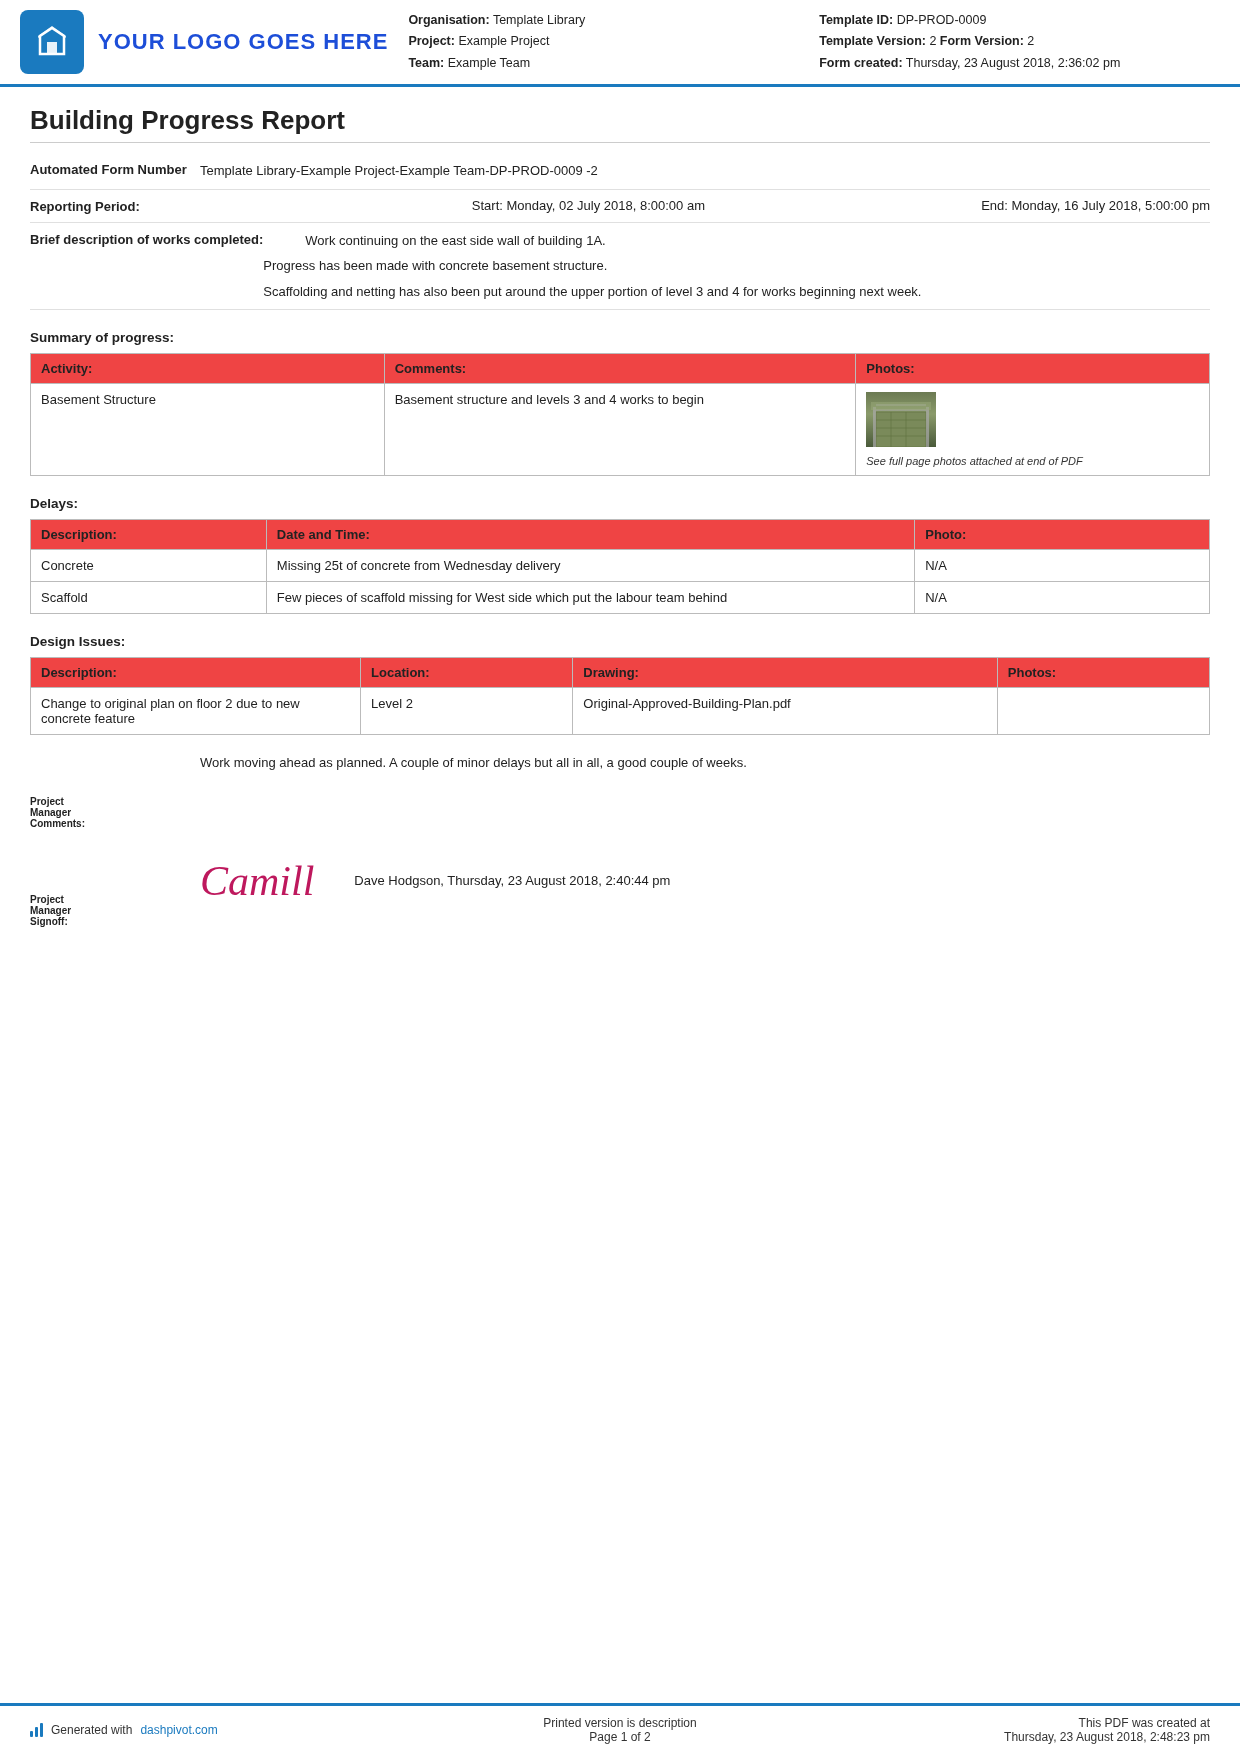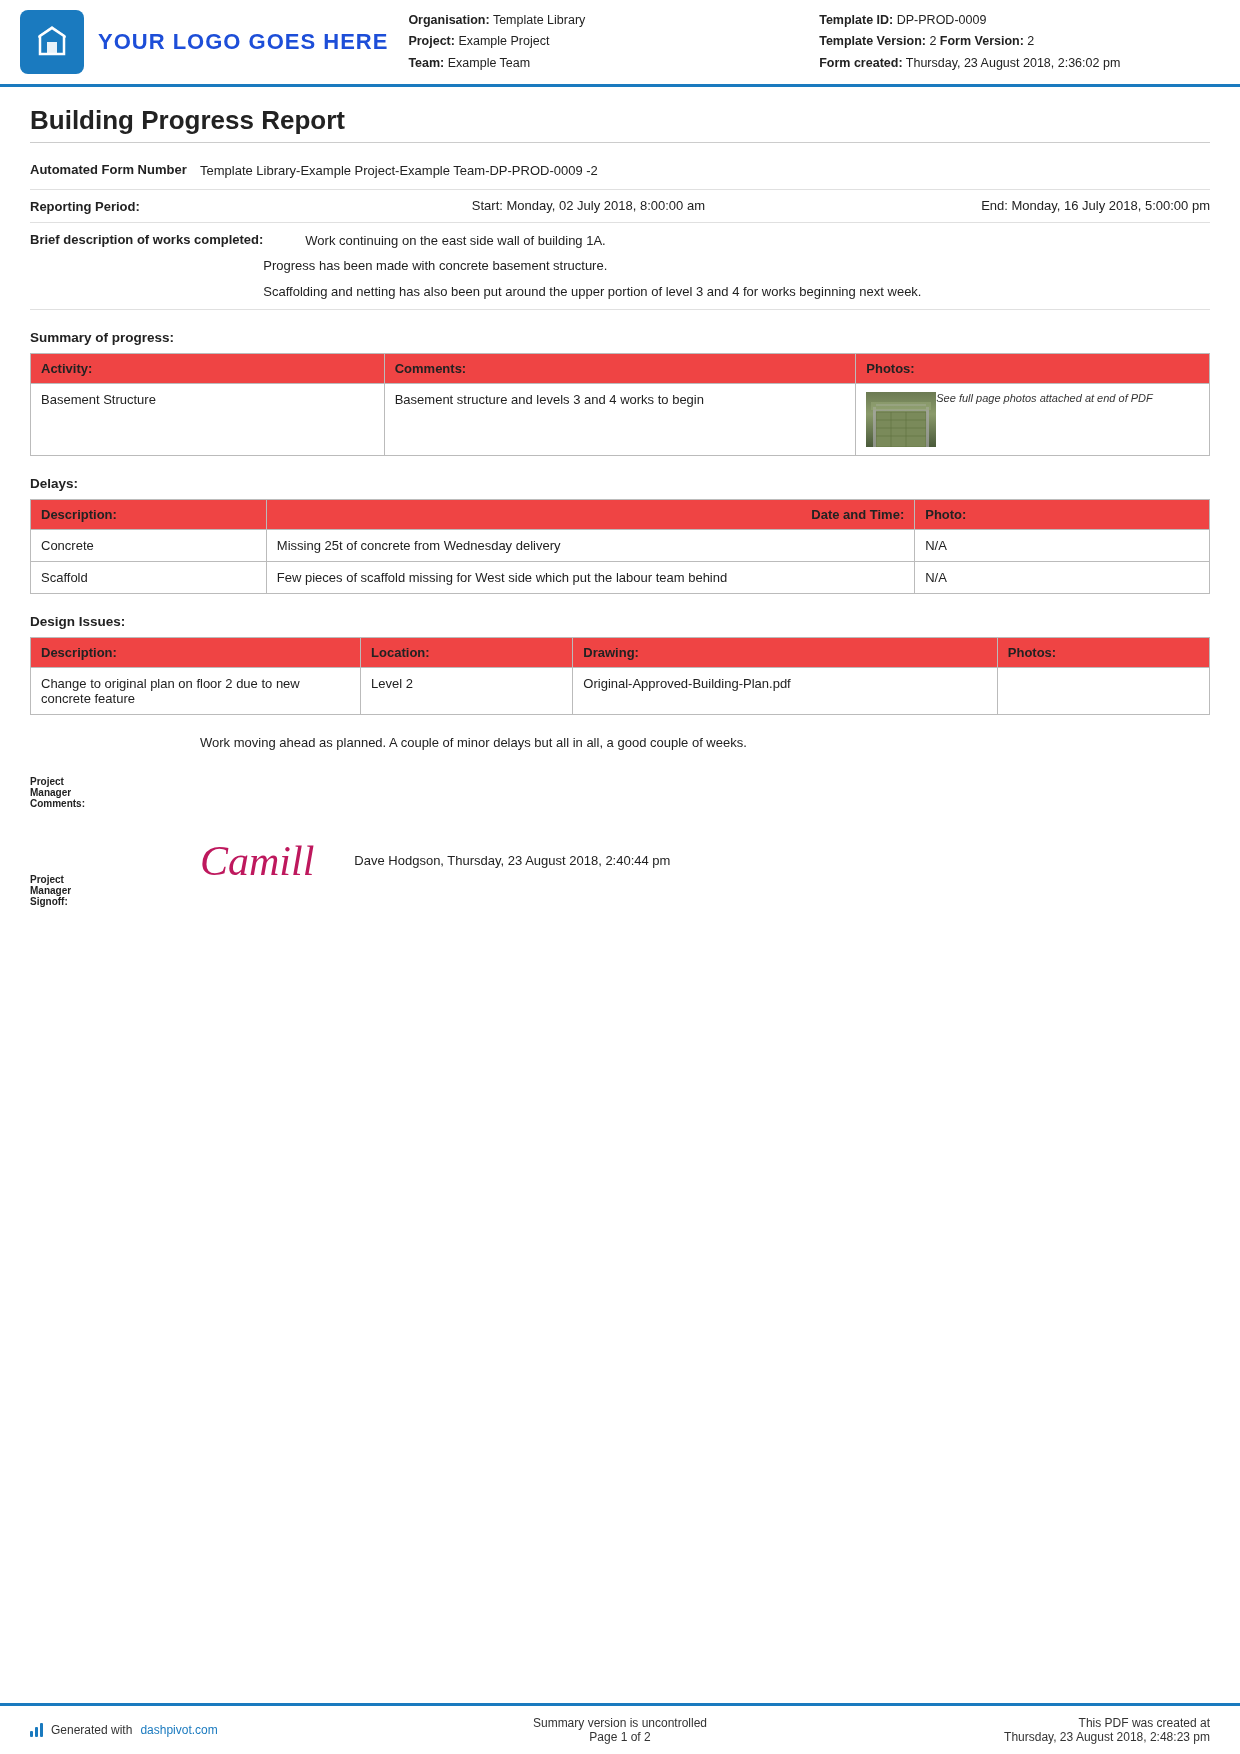--- a/index.html
+++ b/index.html
@@ -149,23 +149,23 @@
     table td {
       border: 1px solid #bbb;
       padding: 8px 10px;
       vertical-align: top;
       font-size: 13px;
     }
 
     
     .photo-cell {
       display: flex;
-      flex-direction: row;
+      flex-direction: column;
       align-items: flex-start;
-      gap: 0;
+      gap: 8px;
     }
     .photo-thumb-building {
       width: 70px;
       height: 55px;
       background: linear-gradient(180deg, #6b7a52 0%, #8a9a6a 40%, #4a5a3a 100%);
       display: flex;
       align-items: flex-end;
       justify-content: center;
     }
     .building-svg {
@@ -337,21 +337,21 @@
           </td>
         </tr>
       </tbody>
     </table>
 
     <div class="section-title">Delays:</div>
     <table>
       <thead>
         <tr>
           <th style="width:20%;">Description:</th>
-          <th style="width:55%;text-align:right;">Date and Time:</th>
+          <th style="width:55%;">Date and Time:</th>
           <th style="width:25%;">Photo:</th>
         </tr>
       </thead>
       <tbody>
         <tr>
           <td>Concrete</td>
           <td>Missing 25t of concrete from Wednesday delivery</td>
           <td>N/A</td>
         </tr>
         <tr>
@@ -409,21 +409,21 @@
     <div class="footer-left">
       <div class="bar-icon">
         <span style="height:6px;"></span>
         <span style="height:10px;"></span>
         <span style="height:14px;"></span>
       </div>
       <span>Generated with </span>
       <a class="footer-brand-link">dashpivot.com</a>
     </div>
     <div class="footer-center">
-      <div>Summary version is uncontrolled</div>
+      <div>Printed version is description</div>
       <div>Page 1 of 2</div>
     </div>
     <div class="footer-right">
       <div>This PDF was created at</div>
       <div>Thursday, 23 August 2018, 2:48:23 pm</div>
     </div>
   </div>
 
 </div>
 

